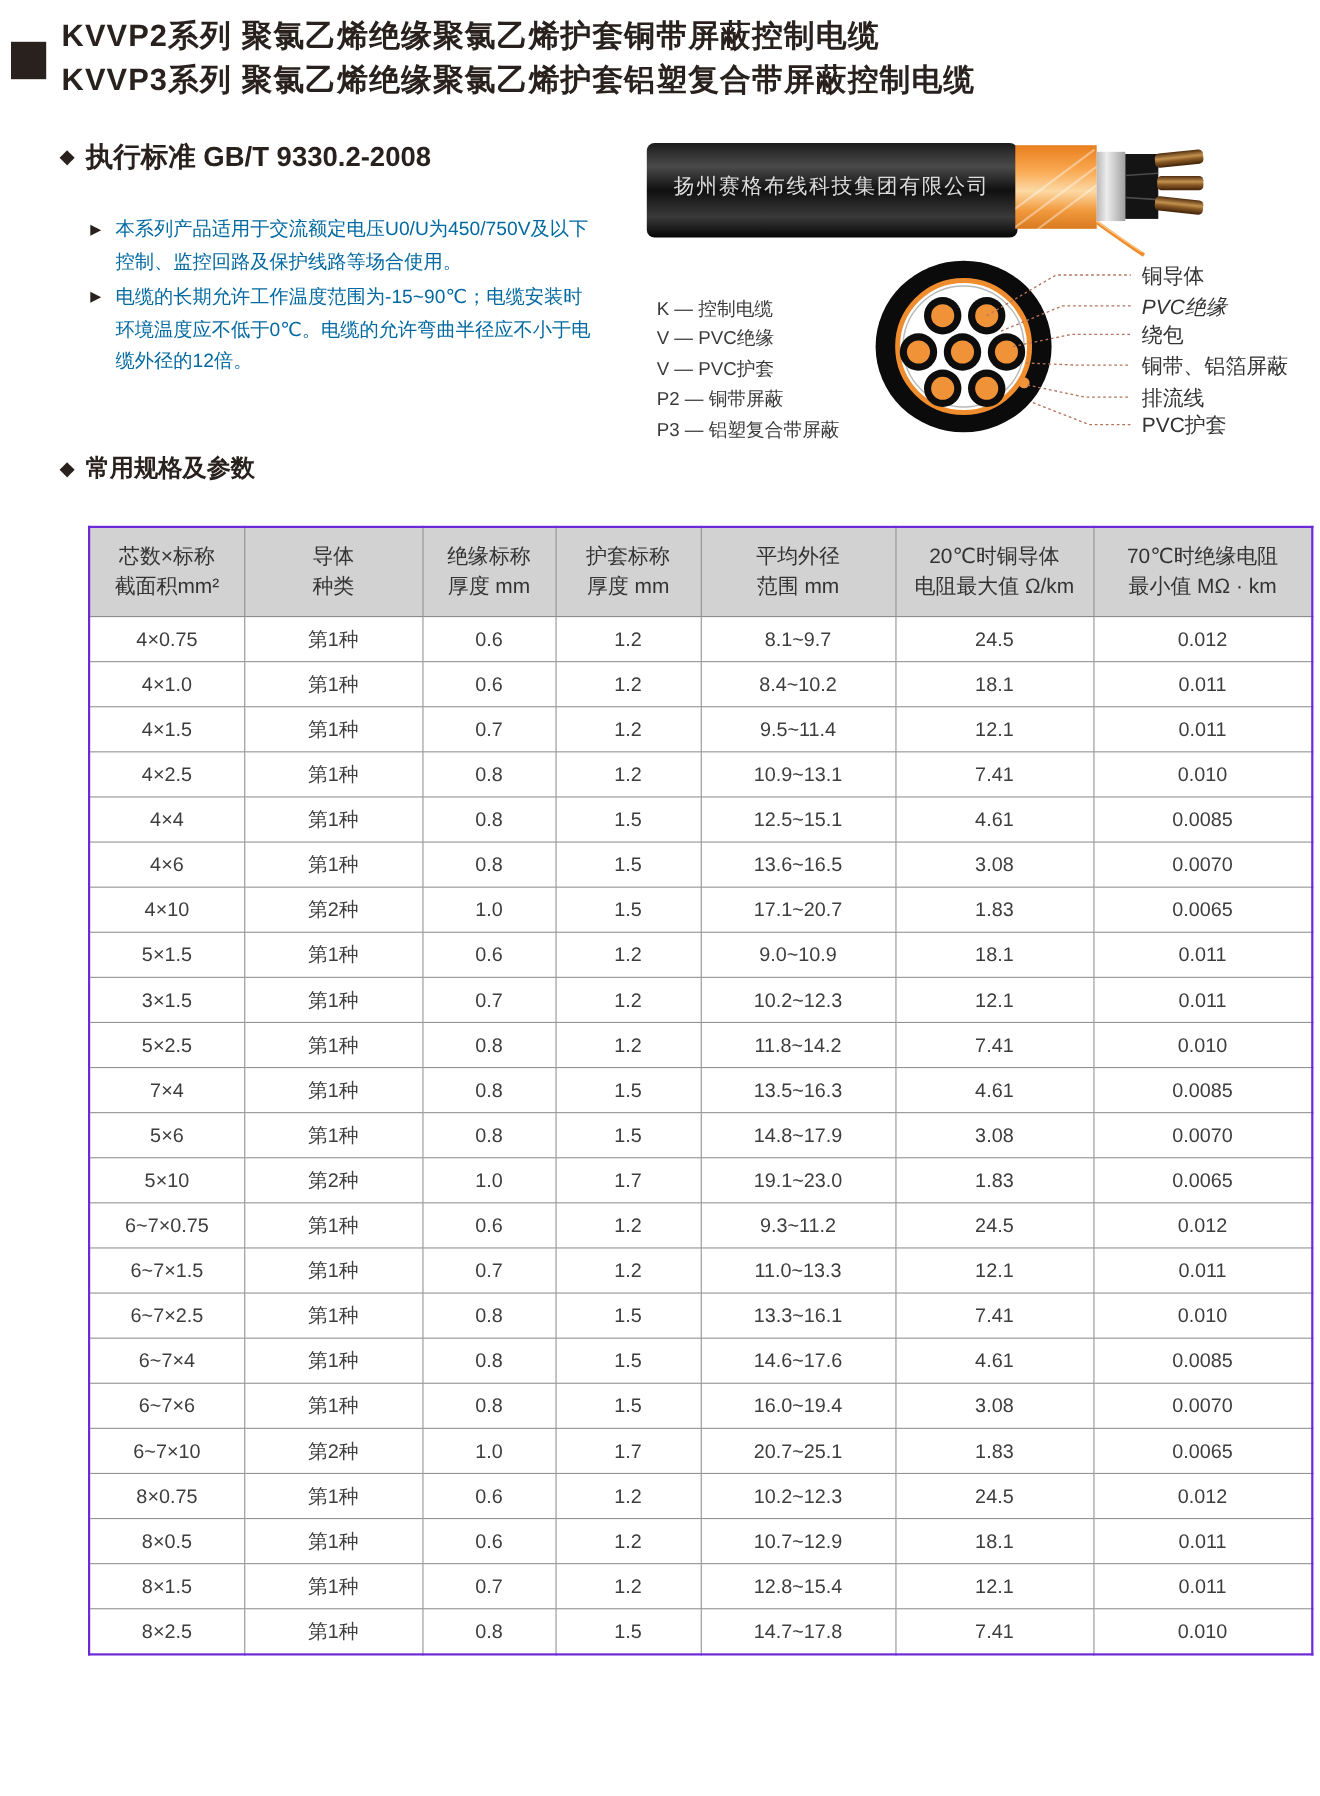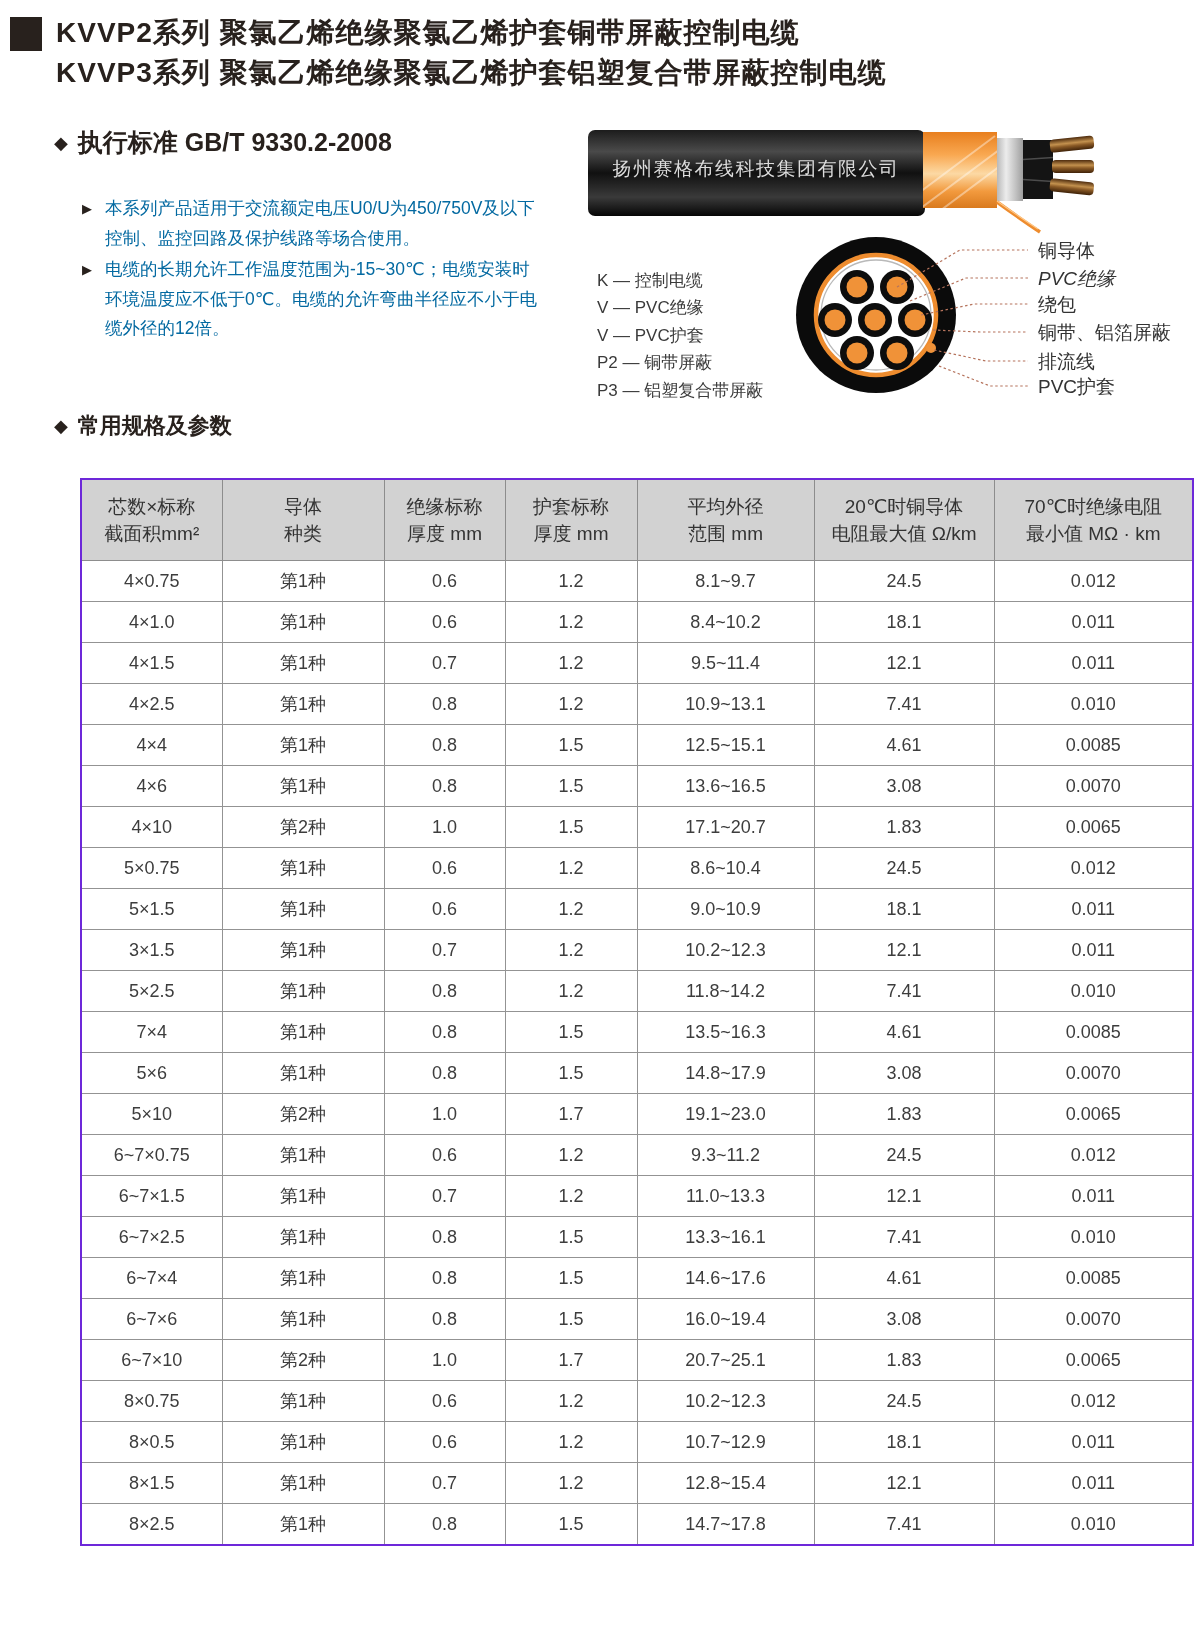--- a/index.html
+++ b/index.html
@@ -1,20 +1,20 @@
 <!DOCTYPE html>
 <html><head>
 <meta charset="utf-8">
 <style>
   html,body{margin:0;padding:0;background:#ffffff;}
   .page{position:relative;width:1200px;height:1633px;background:#ffffff;overflow:hidden;
         font-family:"Liberation Sans","DejaVu Sans",sans-serif;color:#2a2420;}
 
   
-  .title-block{position:absolute;left:10px;top:13px;display:flex;align-items:flex-start;}
+  .title-block{position:absolute;left:10px;top:13px;display:flex;align-items:center;}
   .title-square{width:32px;height:34px;background:#28211d;margin-top:4px;}
   .titles{margin-left:14px;font-size:28px;font-weight:700;line-height:40px;color:#28211d;letter-spacing:1px;white-space:nowrap;}
 
   
   .section-heading{position:absolute;display:flex;align-items:center;font-weight:700;color:#28211d;white-space:nowrap;}
   .std-heading{left:54px;top:126px;font-size:25px;}
   .specs-heading{left:54px;top:411px;font-size:22px;}
   .diamond{font-size:18px;margin-right:10px;}
 
   
@@ -59,21 +59,21 @@
       <div class="note">
         <span class="tri">▶</span>
         <div class="note-text">
           <div class="note-line">本系列产品适用于交流额定电压U0/U为450/750V及以下</div>
           <div class="note-line">控制、监控回路及保护线路等场合使用。</div>
         </div>
       </div>
       <div class="note">
         <span class="tri">▶</span>
         <div class="note-text">
-          <div class="note-line">电缆的长期允许工作温度范围为-15~30℃；电缆安装时</div>
+          <div class="note-line">电缆的长期允许工作温度范围为-15~90℃；电缆安装时</div>
           <div class="note-line">环境温度应不低于0℃。电缆的允许弯曲半径应不小于电</div>
           <div class="note-line">缆外径的12倍。</div>
         </div>
       </div>
     </div>
 
   <div class="illustration">
     <svg class="illu-svg" width="640" height="302" viewBox="0 0 640 302">
       <defs>
         <linearGradient id="gBody" x1="0" y1="0" x2="0" y2="1">
@@ -282,29 +282,20 @@
         <tr>
           <td>4×10</td>
           <td>第2种</td>
           <td>1.0</td>
           <td>1.5</td>
           <td>17.1~20.7</td>
           <td>1.83</td>
           <td>0.0065</td>
         </tr>
         <tr>
-          <td>5×0.75</td>
-          <td>第1种</td>
-          <td>0.6</td>
-          <td>1.2</td>
-          <td>8.6~10.4</td>
-          <td>24.5</td>
-          <td>0.012</td>
-        </tr>
-        <tr>
           <td>5×1.5</td>
           <td>第1种</td>
           <td>0.6</td>
           <td>1.2</td>
           <td>9.0~10.9</td>
           <td>18.1</td>
           <td>0.011</td>
         </tr>
         <tr>
           <td>3×1.5</td>

